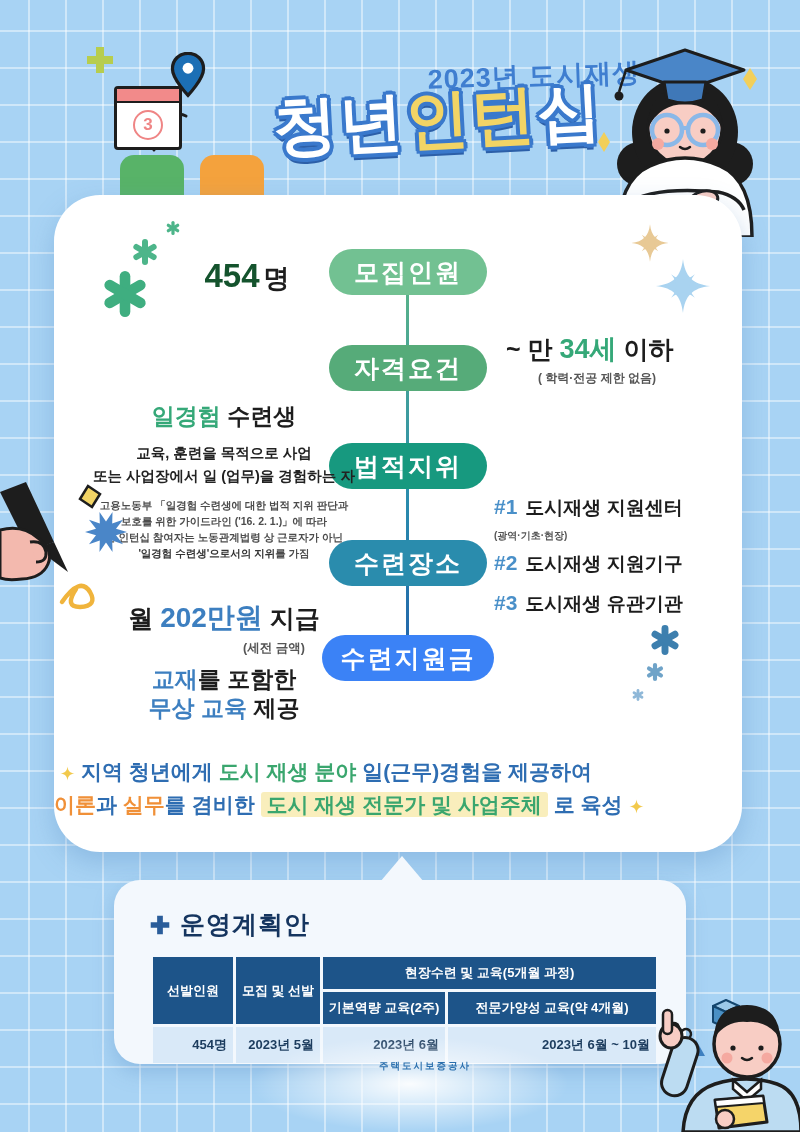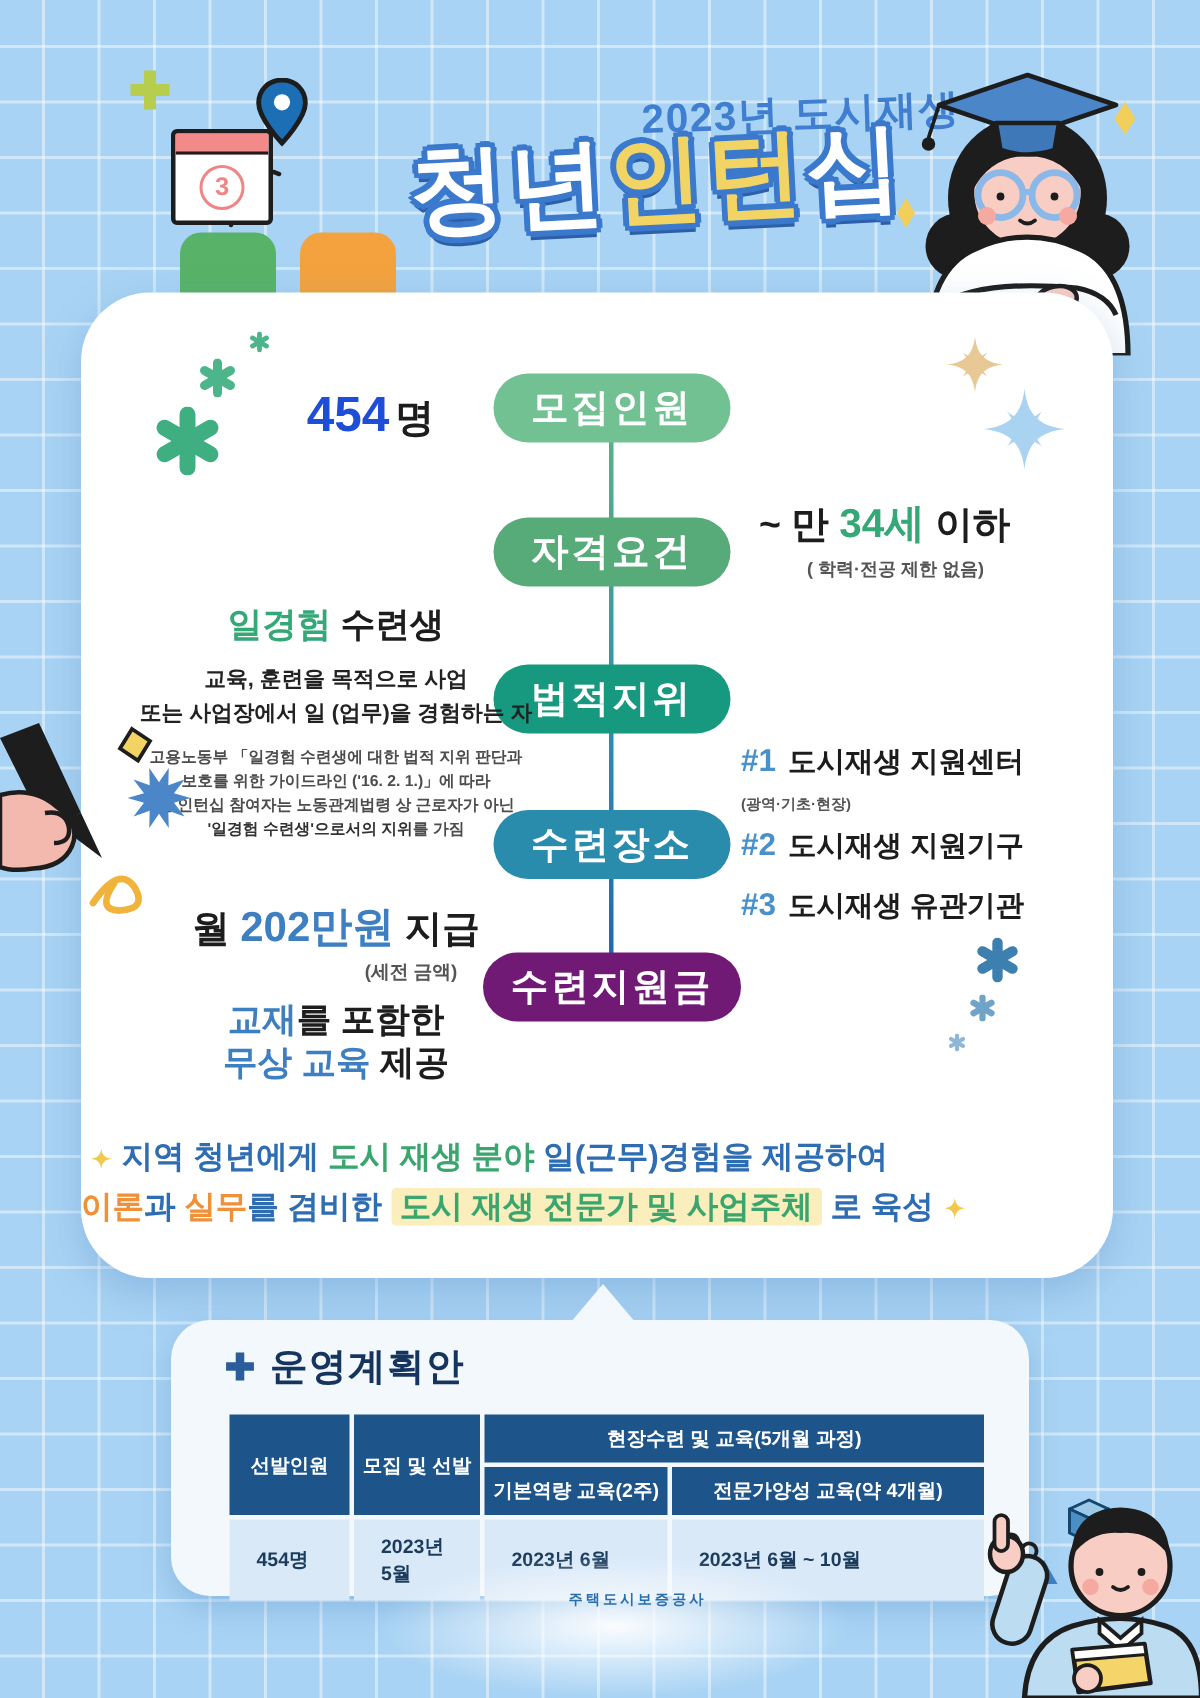--- a/index.html
+++ b/index.html
@@ -29,24 +29,24 @@
     border-radius:46px; box-shadow:0 10px 26px rgba(90,140,195,.35);}
   
   .tline{left:352px; top:76px; width:3px; height:392px;
     background:linear-gradient(#5cb586,#2a8cad 58%,#2161aa);}
   .pill{left:275px; width:158px; height:46px; border-radius:23px; color:#fff;
     font-size:25px; font-weight:800; letter-spacing:2px; text-align:center; line-height:46px;}
   .pill.p1{top:54px;  background:#72c192;}
   .pill.p2{top:150px; background:#56ab79;}
   .pill.p3{top:248px; background:#17997f;}
   .pill.p4{top:345px; background:#2a8cad;}
-  .pill.p5{top:440px; left:268px; width:172px; background:#701a75;}
+  .pill.p5{top:440px; left:268px; width:172px; background:#3b82f6;}
   
   .count-row{left:118px; top:62px; width:150px; text-align:center; white-space:nowrap;}
-  .count-num{font-size:33px; font-weight:800; color:#1d4ed8;}
+  .count-num{font-size:33px; font-weight:800; color:#14532d;}
   .count-unit{font-size:26px; font-weight:800; color:#1d1d1d; margin-left:4px;}
   .legal-blk{left:10px; top:206px; width:320px; text-align:center;}
   .legal-head{font-size:23px; font-weight:800; color:#1d1d1d;}
   .legal-head .grn{color:#35a878;}
   .legal-desc{margin-top:10px; font-size:14.5px; font-weight:700; color:#222; line-height:23px;}
   .legal-fine{margin-top:9px; font-size:10.5px; font-weight:600; color:#4c4c4c; line-height:16px;}
   .legal-fine b{color:#333;}
   .support-blk{left:10px; top:404px; width:320px; text-align:center;}
   .pay-line{font-size:25px; font-weight:800; color:#1d1d1d; white-space:nowrap;}
   .pay-line .blu{color:#3d7fc0; font-size:28px;}
@@ -68,25 +68,25 @@
   .summary{left:0; top:560px; width:792px; font-weight:800; font-size:21px; line-height:33px;}
   .s-blu{color:#2e6db2;} .s-grn{color:#3aa66e;} .s-org{color:#f09038;}
   .s-hl{color:#3aa66e; background:#f9eebc; padding:1px 6px; border-radius:3px;}
   .spark{display:inline-block; vertical-align:-2px; margin:0 6px;}
   
   .bubble{left:114px; top:880px; width:572px; height:184px; background:#f3f8fd;
     border-radius:26px; box-shadow:0 8px 20px rgba(90,140,195,.35);}
   .bubble .notch{position:absolute; top:-24px; left:266px; width:0; height:0;
     border-left:22px solid transparent; border-right:22px solid transparent;
     border-bottom:26px solid #f3f8fd;}
-  .plan-title{display:flex; align-items:center; gap:10px; padding:14px 0 0 36px;}
+  .plan-title{display:flex; align-items:center; gap:10px; padding:28px 0 0 36px;}
   .plan-title span{font-size:25px; font-weight:800; color:#15355f; letter-spacing:1px;}
   .plan-table{margin:13px 0 0 36px; border-collapse:separate; border-spacing:3px; table-layout:fixed;}
   .plan-table th{background:#1d5489; color:#fff; font-size:13px; font-weight:800; padding:7px 3px;}
-  .plan-table td{background:#d9e9f8; color:#1c3c5e; font-size:13px; font-weight:700; text-align:left; padding:9px 18px;}
+  .plan-table td{background:#d9e9f8; color:#1c3c5e; font-size:13px; font-weight:700; text-align:right; padding:9px 6px;}
   
   .logo-glow{left:250px; top:1036px; width:320px; height:96px;
     background:radial-gradient(ellipse at center, rgba(255,255,255,.95) 0%, rgba(255,255,255,0) 70%);}
   .logo{left:312px; top:1062px; width:192px; text-align:center;}
   .logo-row{display:flex; align-items:center; justify-content:center; gap:6px;}
   .logo-text{font-size:33px; font-weight:800; color:#1b63a8; letter-spacing:1px;}
   .logo-sub{font-size:9.5px; font-weight:700; color:#2a6fad; letter-spacing:2px; margin-top:-2px; padding-left:34px;}
   
   .cal{left:114px; top:86px; width:62px; height:58px; background:#fff; border:3px solid #1d1d1d;
     border-radius:4px; overflow:hidden;}

